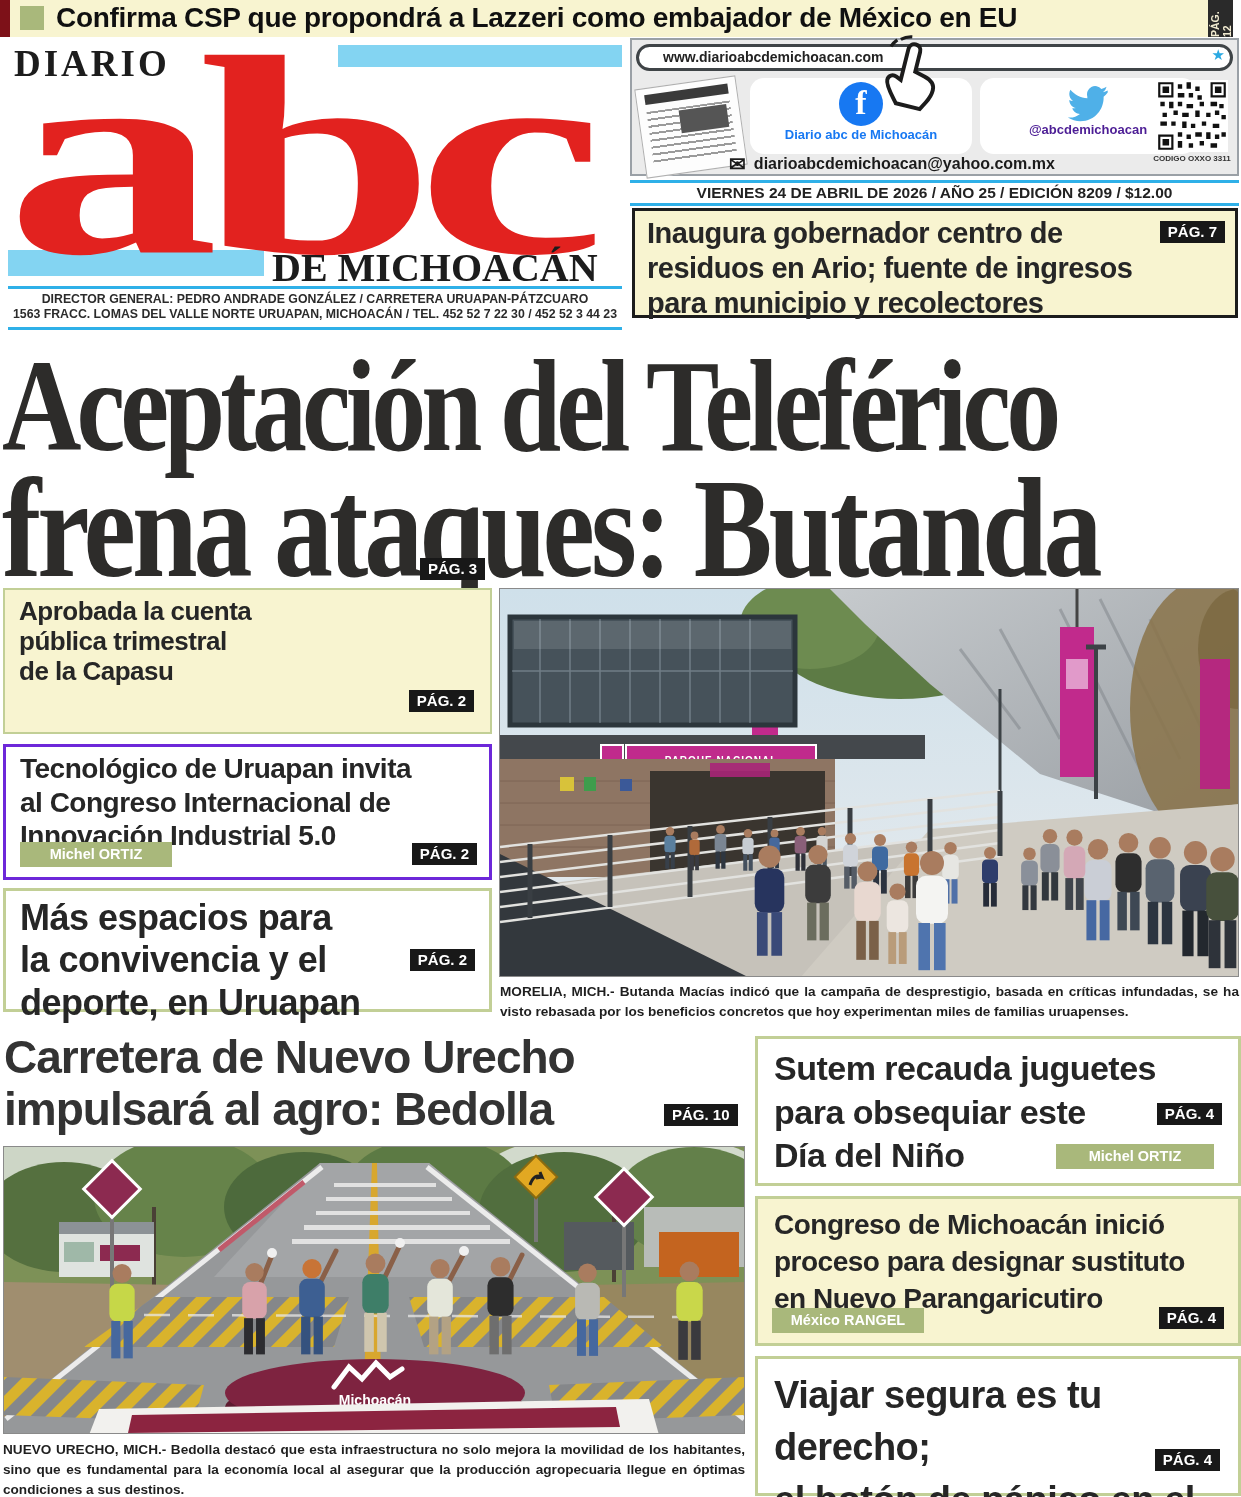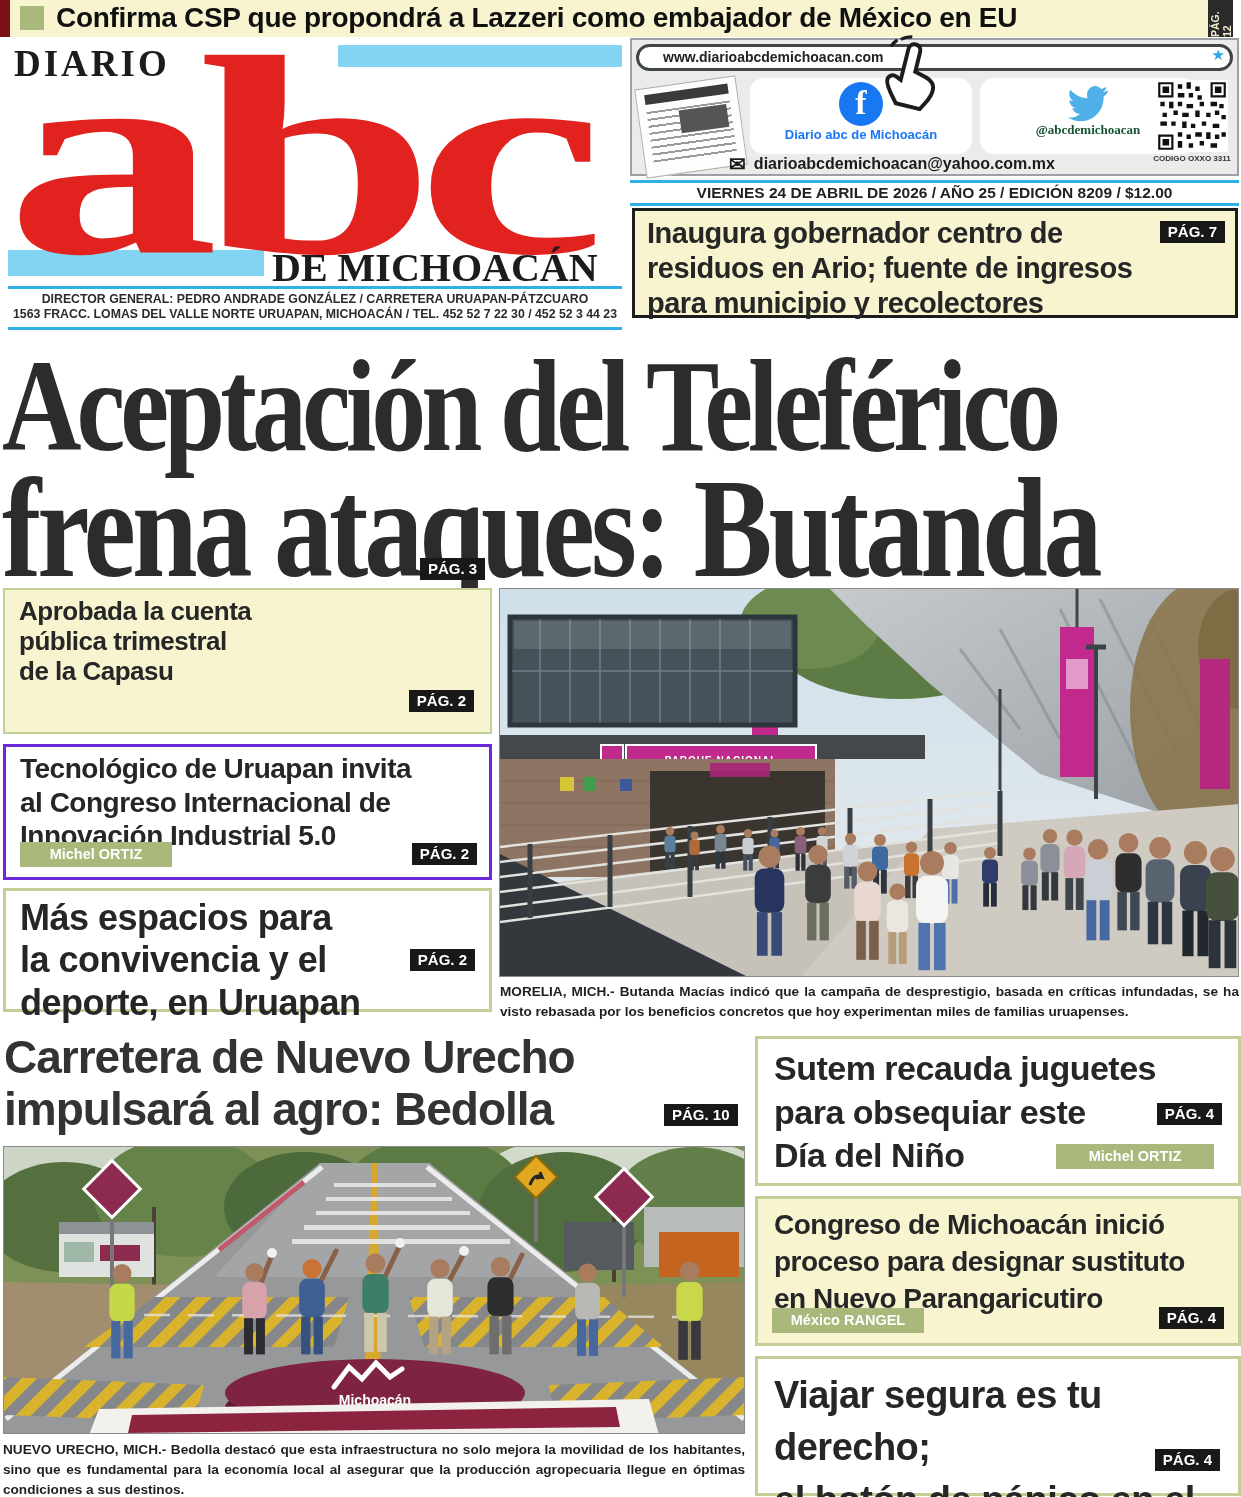--- a/index.html
+++ b/index.html
@@ -30,21 +30,21 @@
   #thumb{position:absolute;left:8px;top:42px;width:102px;height:90px;background:#fdfdfd;border:1px solid #b0b0b0;transform:rotate(-8deg);}
   #thumb .tl{position:absolute;left:8%;top:7%;width:84%;height:11%;background:#3a3a3a;}
   #thumb .tb{position:absolute;left:8%;top:26%;width:84%;height:62%;background:repeating-linear-gradient(#9a9a9a 0 2px,transparent 2px 7px);}
   #thumb .tk{position:absolute;left:40%;top:30%;width:48%;height:26%;background:#555;}
   .card{position:absolute;top:38px;height:76px;background:#fff;border-radius:14px;text-align:center;}
   #fbcard{left:118px;width:222px;}
   #twcard{left:348px;width:216px;}
   #fbcircle{width:44px;height:44px;border-radius:50%;background:#1778f2;color:#fff;font-family:"Liberation Serif",serif;font-weight:bold;font-size:34px;line-height:42px;margin:4px auto 1px;}
   .cardlbl{font-size:13px;font-weight:bold;}
   #fbcard .cardlbl{color:#1778f2;}
-  #twcard .cardlbl{color:#14532d;font-family:Liberation Serif, serif;}
+  #twcard .cardlbl{color:#4c1d95;}
   #twbird{margin:6px auto 0;display:block;}
   #qr{position:absolute;left:524px;top:40px;width:72px;height:72px;background:#fff;}
   #qrcap{position:absolute;left:500px;top:114px;width:120px;text-align:center;font-size:8px;font-weight:bold;color:#333;}
   #mailrow{position:absolute;left:0;top:112px;width:520px;text-align:center;font-size:16px;font-weight:bold;color:#1b1b1b;}
   #mailrow .env{font-size:20px;vertical-align:-2px;margin-right:8px;}
   #hand{position:absolute;left:238px;top:-6px;width:84px;height:84px;z-index:6;}
   #datebar{left:630px;top:180px;width:609px;height:26px;border-top:3px solid #2fb0e8;border-bottom:3px solid #2fb0e8;background:#fff;text-align:center;font-size:15.5px;font-weight:bold;color:#222;line-height:20px;}
   
   #inaugura{left:632px;top:208px;width:606px;height:110px;border:3px solid #1c1c1c;background:#f8f4d0;padding:5px 12px;}
   #inaugura .hl{font-size:29px;line-height:1.2;}

